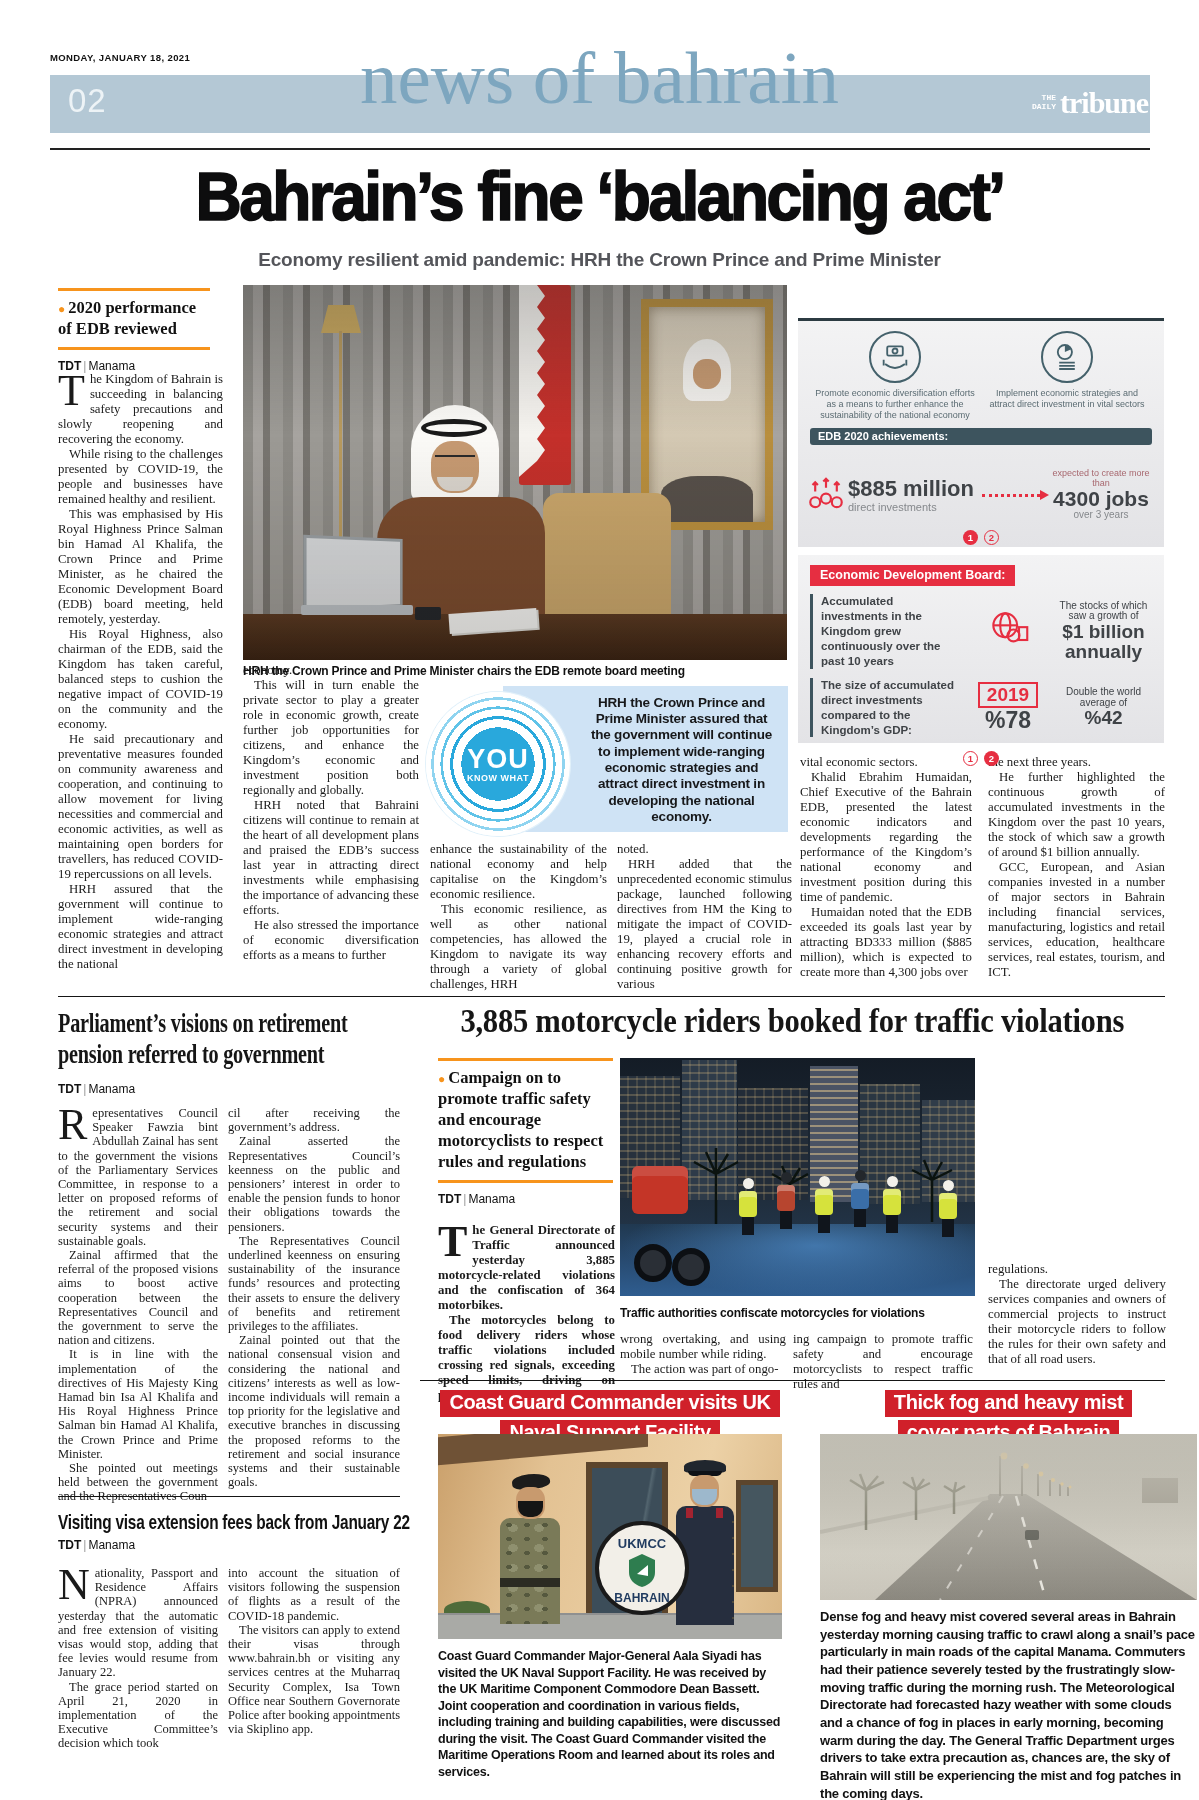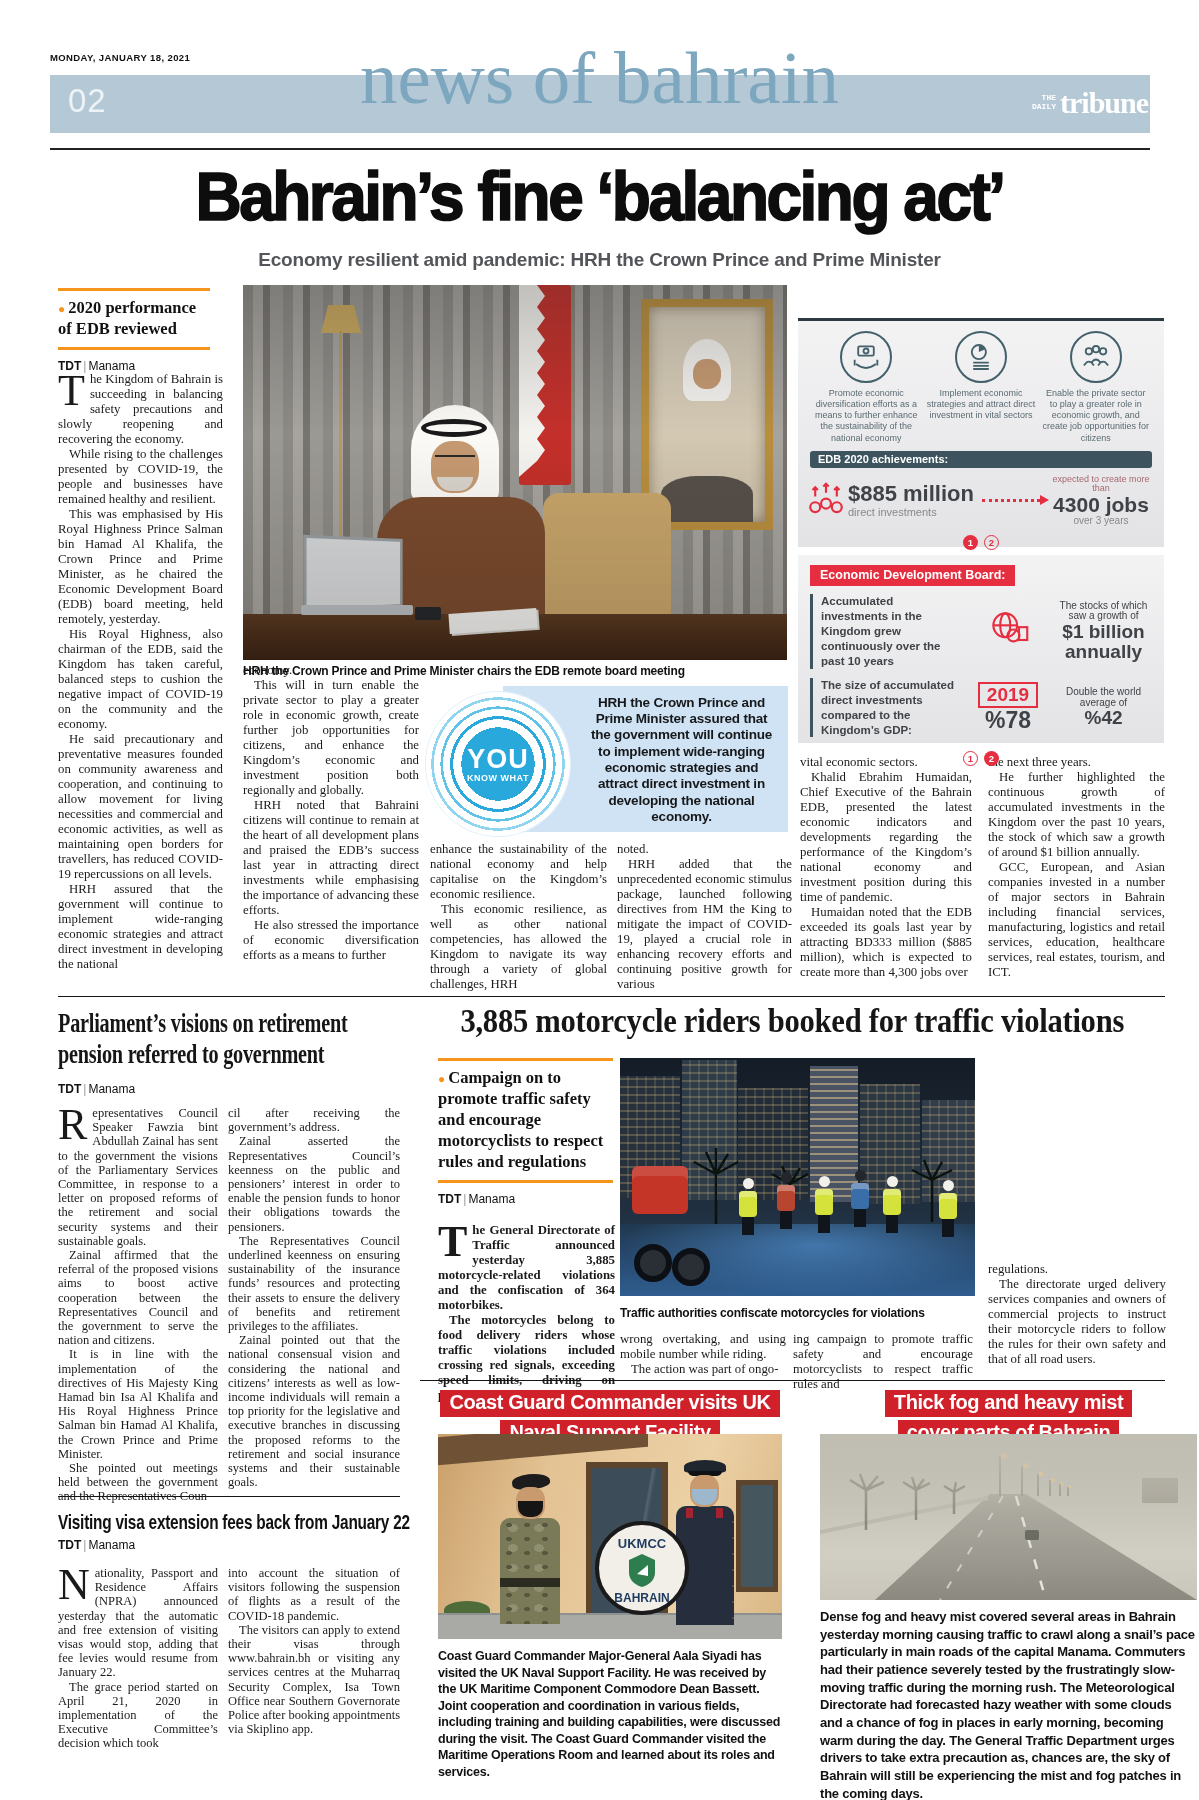--- a/index.html
+++ b/index.html
@@ -50,21 +50,21 @@
   .ykw .l2{font-size:9px;font-weight:bold;letter-spacing:.5px;}
 
   
   .ig{left:798px;top:318px;width:366px;font-family:"Liberation Sans",sans-serif;}
   .ig-p1{height:226px;background:linear-gradient(#f3f3f4,#e3e3e6);border-top:3px solid #2c3b42;}
   .ig-goals{display:flex;gap:6px;padding:10px 14px 0;}
   .goal{flex:1;text-align:center;}
   .goal .cir{width:48px;height:48px;border:2px solid #44616b;border-radius:50%;margin:0 auto 5px;display:flex;align-items:center;justify-content:center;}
   .goal .txt{font-size:9px;line-height:1.24;color:#5a6b72;}
   .ig-bar{margin:7px 12px 0;height:17px;background:#3d545e;border-radius:3px;color:#fff;font-weight:bold;font-size:11px;line-height:17px;padding-left:8px;}
-  .ig-stats{display:flex;align-items:center;padding:7px 10px 0;gap:4px;}
+  .ig-stats{display:flex;align-items:center;padding:7px 10px 0;gap:4px;margin-top:17px;}
   .ig-amt{line-height:1;}
   .ig-amt .v{font-size:22px;font-weight:bold;color:#3f4347;}
   .ig-amt .l{font-size:11px;color:#85888c;margin-top:2px;}
   .dotarrow{width:58px;border-top:3px dotted #e62e41;position:relative;margin:0 4px;}
   .dotarrow::after{content:"";position:absolute;right:-9px;top:-7px;border-left:9px solid #e62e41;border-top:5px solid transparent;border-bottom:5px solid transparent;}
   .ig-jobs{text-align:center;line-height:1.05;flex:1;}
   .ig-jobs .n{font-size:9px;color:#a8686f;}
   .ig-jobs .v{font-size:21px;font-weight:bold;color:#3f4347;}
   .ig-jobs .p{font-size:10px;color:#85888c;}
   .ig-badges{text-align:center;padding-top:6px;}
@@ -272,31 +272,20 @@
         </div>
         <div class="goal">
           <div class="cir">
             <svg width="34" height="34" viewBox="0 0 48 48" fill="none" stroke="#44616b" stroke-width="2.6">
                 <circle cx="21" cy="17" r="10"></circle>
                 <path d="M21 17 L21 7 A10 10 0 0 1 30 13 Z" fill="#44616b" stroke="none"></path>
                 <path d="M13 32 h22 M13 36.5 h22 M13 41 h22"></path>
               </svg>
           </div>
           <div class="txt">Implement economic strategies and attract direct investment in vital sectors</div>
-        </div>
-        <div class="goal">
-          <div class="cir">
-            <svg width="34" height="34" viewBox="0 0 48 48" fill="none" stroke="#44616b" stroke-width="2.6">
-                <circle cx="14" cy="16" r="4.5"></circle>
-                <circle cx="24" cy="13" r="4.5"></circle>
-                <circle cx="34" cy="16" r="4.5"></circle>
-                <path d="M7 36 q7 -11 14 0 M17 33 q7 -11 14 0 M27 36 q7 -11 14 0"></path>
-              </svg>
-          </div>
-          <div class="txt">Enable the private sector to play a greater role in economic growth, and create job opportunities for citizens</div>
         </div>
       </div>
       <div class="ig-bar">EDB 2020 achievements:</div>
       <div class="ig-stats">
         <svg width="36" height="36" viewBox="0 0 40 40" fill="none" stroke="#e62e41" stroke-width="2.4">
             <path d="M8 16 V6 M5 9 l3 -3 3 3"></path>
             <path d="M20 12 V2 M17 5 l3 -3 3 3"></path>
             <path d="M32 16 V6 M29 9 l3 -3 3 3"></path>
             <circle cx="8" cy="28" r="5.5"></circle>
             <circle cx="20" cy="24" r="5.5"></circle>

